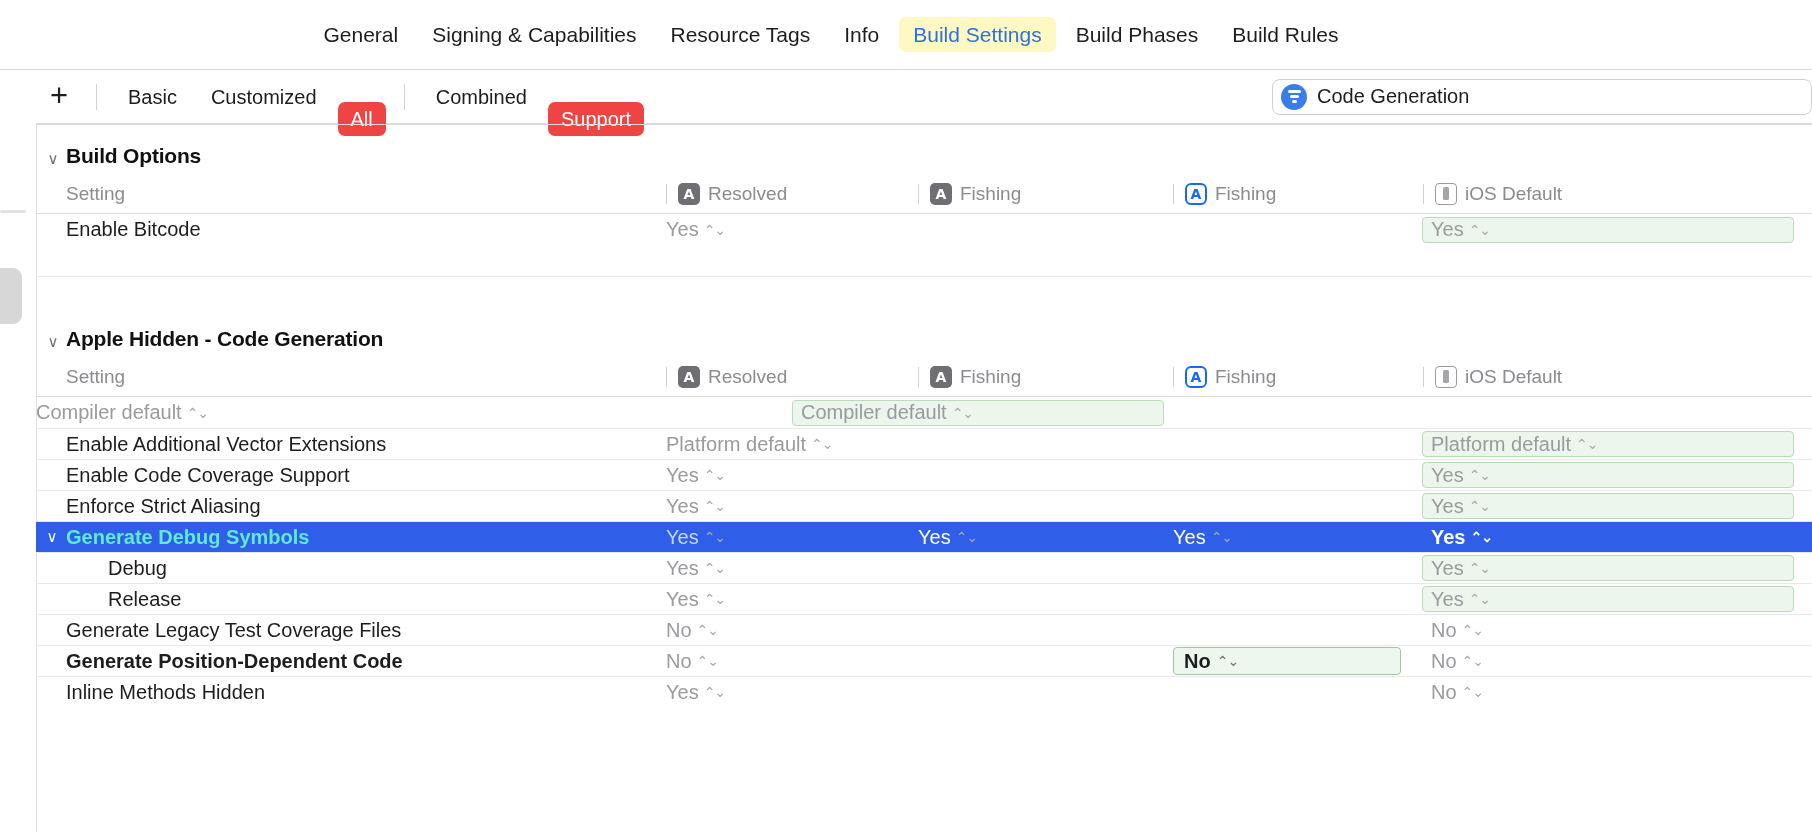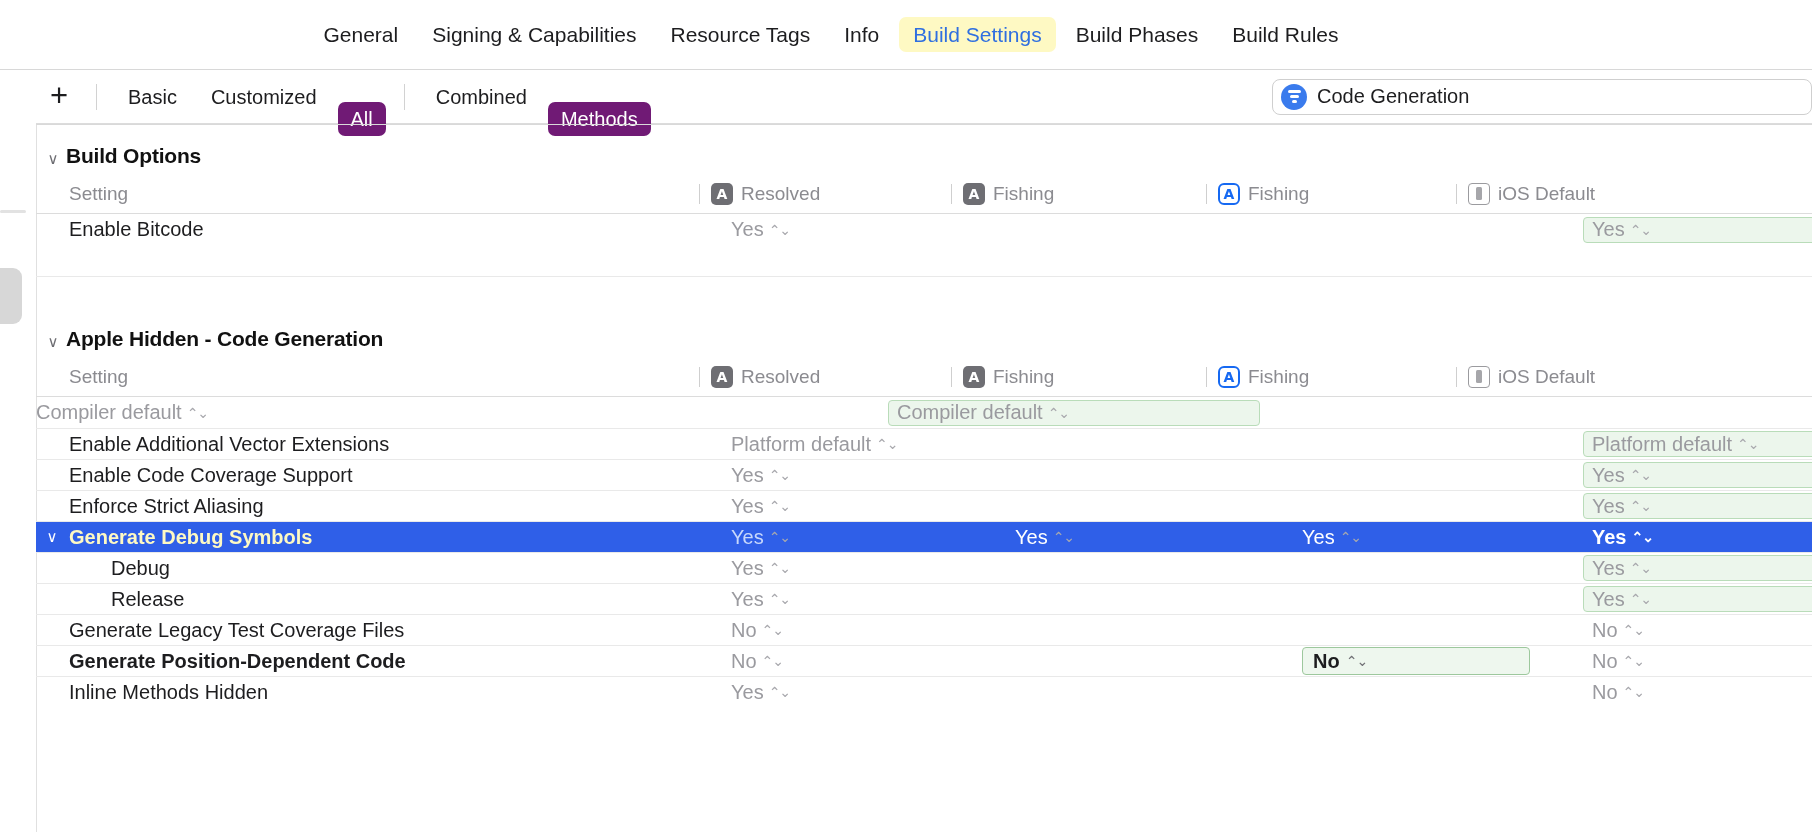--- a/index.html
+++ b/index.html
@@ -36,21 +36,21 @@
   .plus-btn {
     width: 46px; height: 100%; display: flex; align-items: center; justify-content: center;
     font-size: 31px; color: #1d1d1f; font-weight: 300; line-height: 1; padding-bottom: 3px;
   }
   .vsep { width: 1px; height: 26px; background: #d2d2d2; margin: 0 14px; }
   .seg { display: flex; align-items: center; gap: 0px; }
   .seg-item {
     font-size: 20px; color: #1d1d1f; padding: 5px 13px; border-radius: 7px;
     white-space: nowrap; line-height: 1.2; margin: 0 4px;
   }
-  .seg-item.on { background: #701a75; color: #ffffff; margin-top: 44px; }
+  .seg-item.on { background: #ef4444; color: #ffffff; margin-top: 44px; }
 
   .searchwrap { margin-left: auto; display: flex; align-items: center; }
   .searchbox {
     width: 540px; height: 36px; border: 1px solid #cfcfcf; border-radius: 8px;
     background: #ffffff; display: flex; align-items: center; padding: 0 8px;
     box-shadow: 0 0 0 0 rgba(0,0,0,0);
   }
   .filter-icon {
     width: 26px; height: 26px; border-radius: 50%; background: #3a7bed;
     display: flex; flex-direction: column; align-items: center; justify-content: center;
@@ -67,36 +67,36 @@
   .gutter { position: absolute; top: 0; left: 0; width: 36px; height: 708px; background: #fff; }
   .gutter-line { position: absolute; left: 0; width: 26px; height: 3px; background: #e2e2e2; border-radius: 2px; }
   .gutter-scroll {
     position: absolute; left: 0px; top: 144px; width: 22px; height: 56px;
     background: #d7d7d7; border-radius: 0 9px 9px 0;
   }
   .vline { position: absolute; top: 0; left: 36px; width: 1px; height: 708px; background: #e0e0e0; }
 
   .grid { position: absolute; left: 36px; top: 0; width: 1776px; }
 
-  .row { position: relative; height: 31px; display: flex; align-items: center; gap: 32px; }
+  .row { position: relative; height: 31px; display: flex; align-items: center; }
   .row.sep { border-top: 1px solid #e9e9e9; }
   .grouphead { height: 50px; display: flex; align-items: flex-end; padding-bottom: 6px; }
   .grouphead.topline { border-top: 1px solid #d9d9d9; }
   .chev {
     width: 26px; display: flex; align-items: center; justify-content: center;
     font-size: 15px; color: #6e6e73; flex: none; margin-left: 4px;
   }
   .grouptitle { font-size: 21px; font-weight: bold; color: #111; letter-spacing: -0.2px; }
 
   .colhead { height: 40px; display: flex; align-items: center; border-bottom: 1px solid #dcdcdc; }
   .hcell { display: flex; align-items: center; font-size: 19px; color: #8b8b90; }
   .hcell .hsep { width: 1px; height: 20px; background: #cfcfcf; margin-right: 11px; }
 
   
-  .c-setting { width: 630px; flex: none; margin-left: 33px; }
+  .c-setting { width: 630px; padding-left: 30px; flex: none; }
   .c-res     { width: 252px; flex: none; }
   .c-f1      { width: 255px; flex: none; }
   .c-f2      { width: 250px; flex: none; }
   .c-ios     { width: 389px; flex: none; }
 
   
   .appicon {
     width: 22px; height: 22px; border-radius: 5px; background: #6e6e73;
     position: relative; flex: none; margin-right: 8px;
   }
@@ -143,21 +143,21 @@
   .focuscell {
     display: inline-flex; align-items: center; gap: 6px;
     background: #eef7ee; border: 1.5px solid #9dc89d; border-radius: 4px;
     padding: 2px 10px; height: 28px; font-size: 20px; color: #1d1d1f; font-weight: bold;
     min-width: 228px;
   }
   .focuscell .steppers { color: #6f6f74; font-size: 14px; letter-spacing: -1px; font-weight: normal; }
 
   
   .row.selected { background: #2f5fe8; }
-  .row.selected .setting-label { color: #fef9c3; font-weight: 600; }
+  .row.selected .setting-label { color: #5eead4; font-weight: 600; }
   .row.selected .rowchev { color: #ffffff; }
   .row.selected .greencell { background: transparent; border-color: transparent; color: #ffffff; font-weight: 600; }
   .row.selected .greencell .steppers { color: #ffffff; }
 
   .blankrow { height: 31px; }
 </style>
 </head>
 <body>
 
 <div id="root">
@@ -178,21 +178,21 @@
     <div class="plus-btn">+</div>
     <div class="vsep"></div>
     <div class="seg" id="scope-seg">
         <div class="seg-item">Basic</div>
         <div class="seg-item">Customized</div>
         <div class="seg-item on">All</div>
       </div>
     <div class="vsep"></div>
     <div class="seg" id="mode-seg">
         <div class="seg-item">Combined</div>
-        <div class="seg-item on">Methods</div>
+        <div class="seg-item on">Support</div>
       </div>
 
     <div class="searchwrap">
       <div class="searchbox">
         <span class="filter-icon">
           <i></i>
             <i></i>
             <i></i>
         </span>
         <span class="search-val">Code Generation</span>

